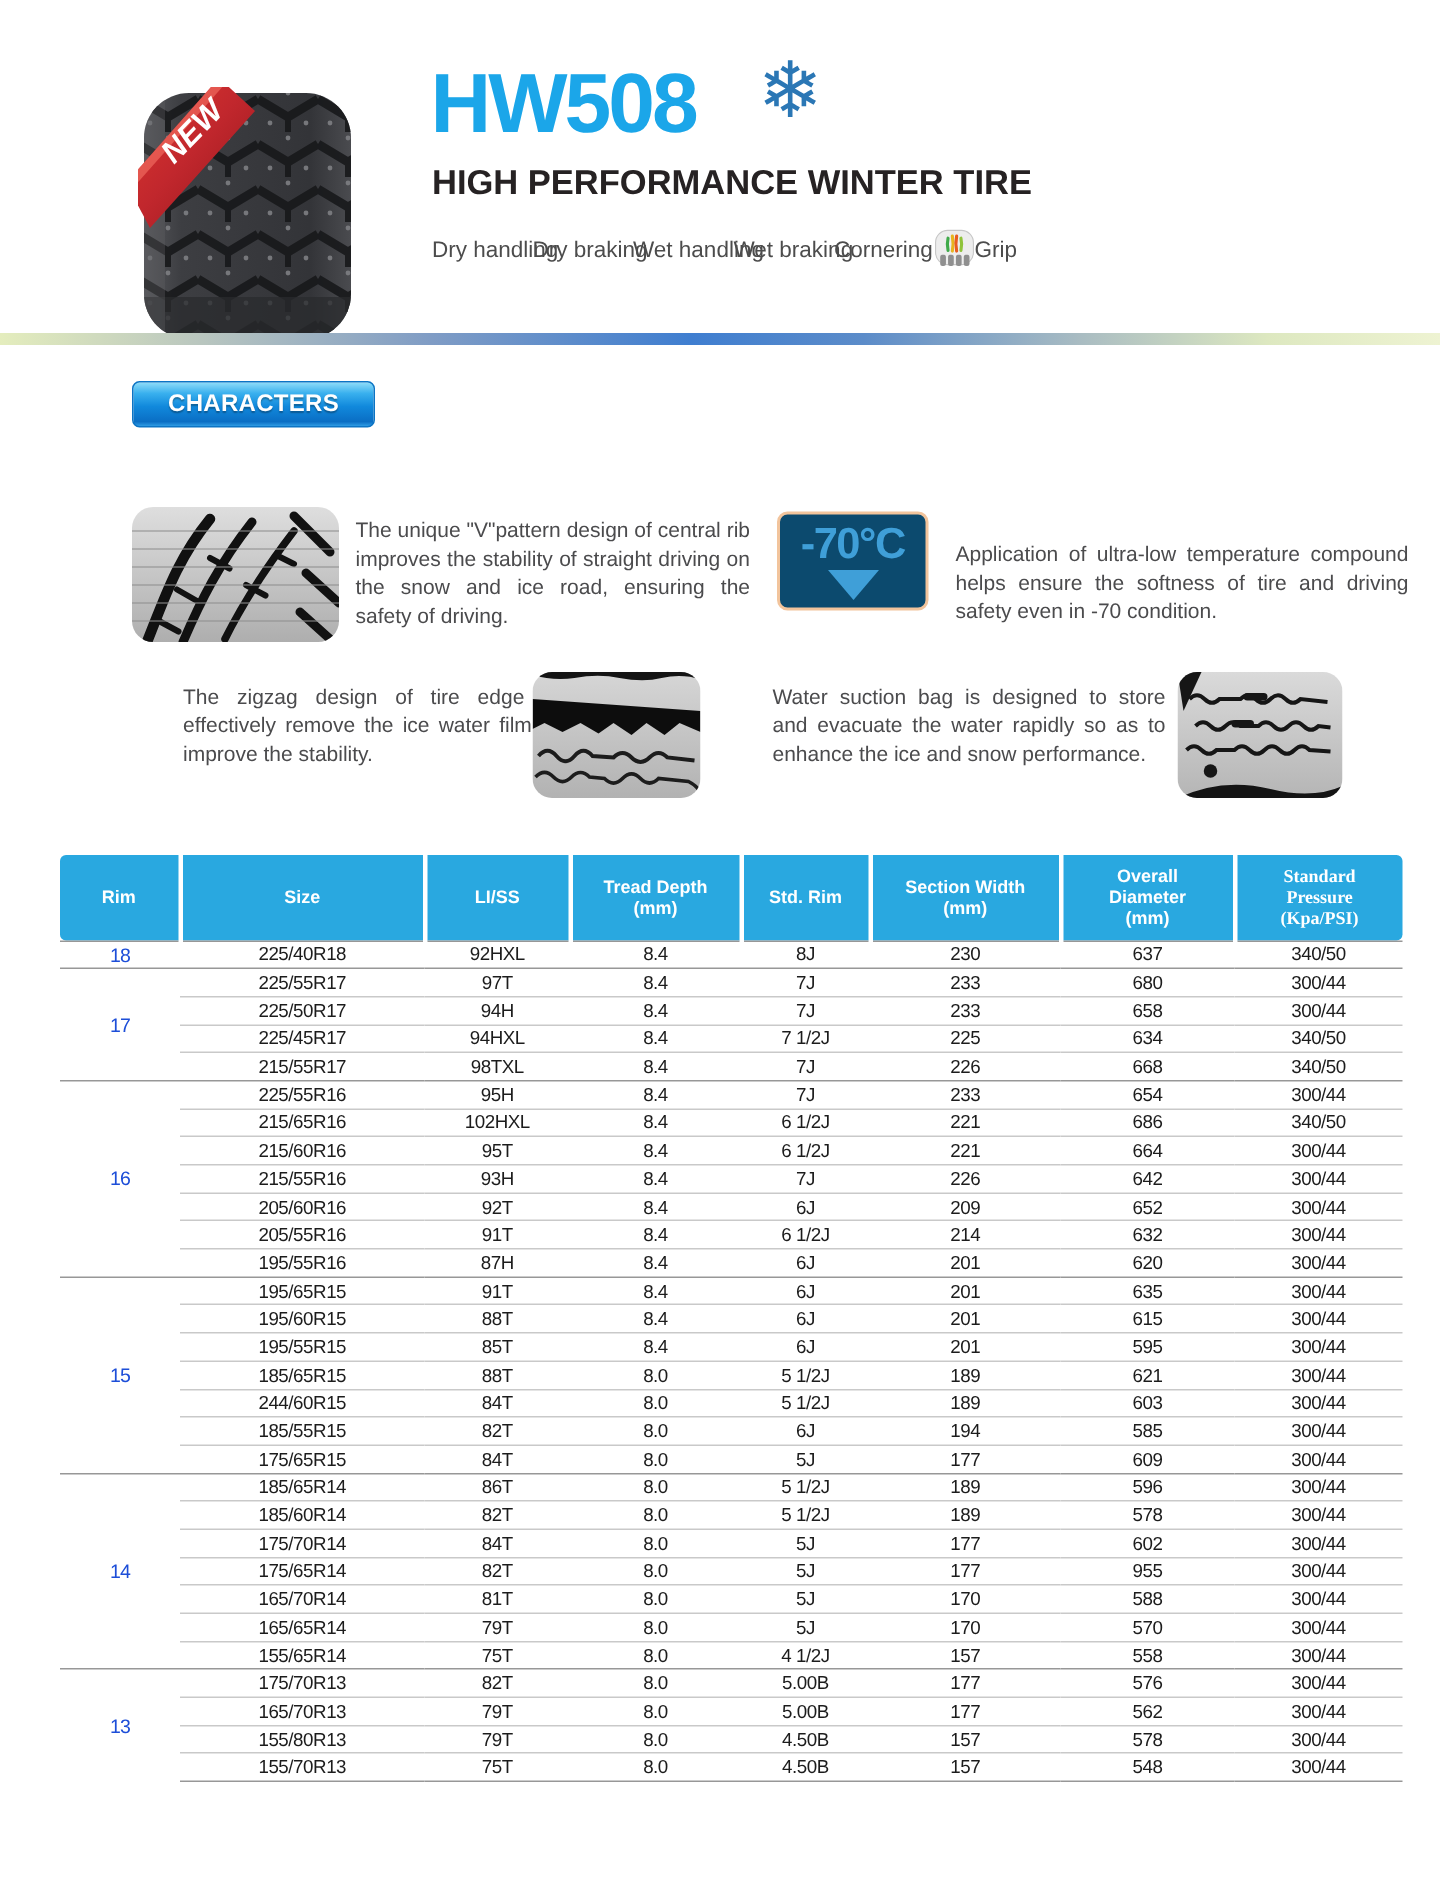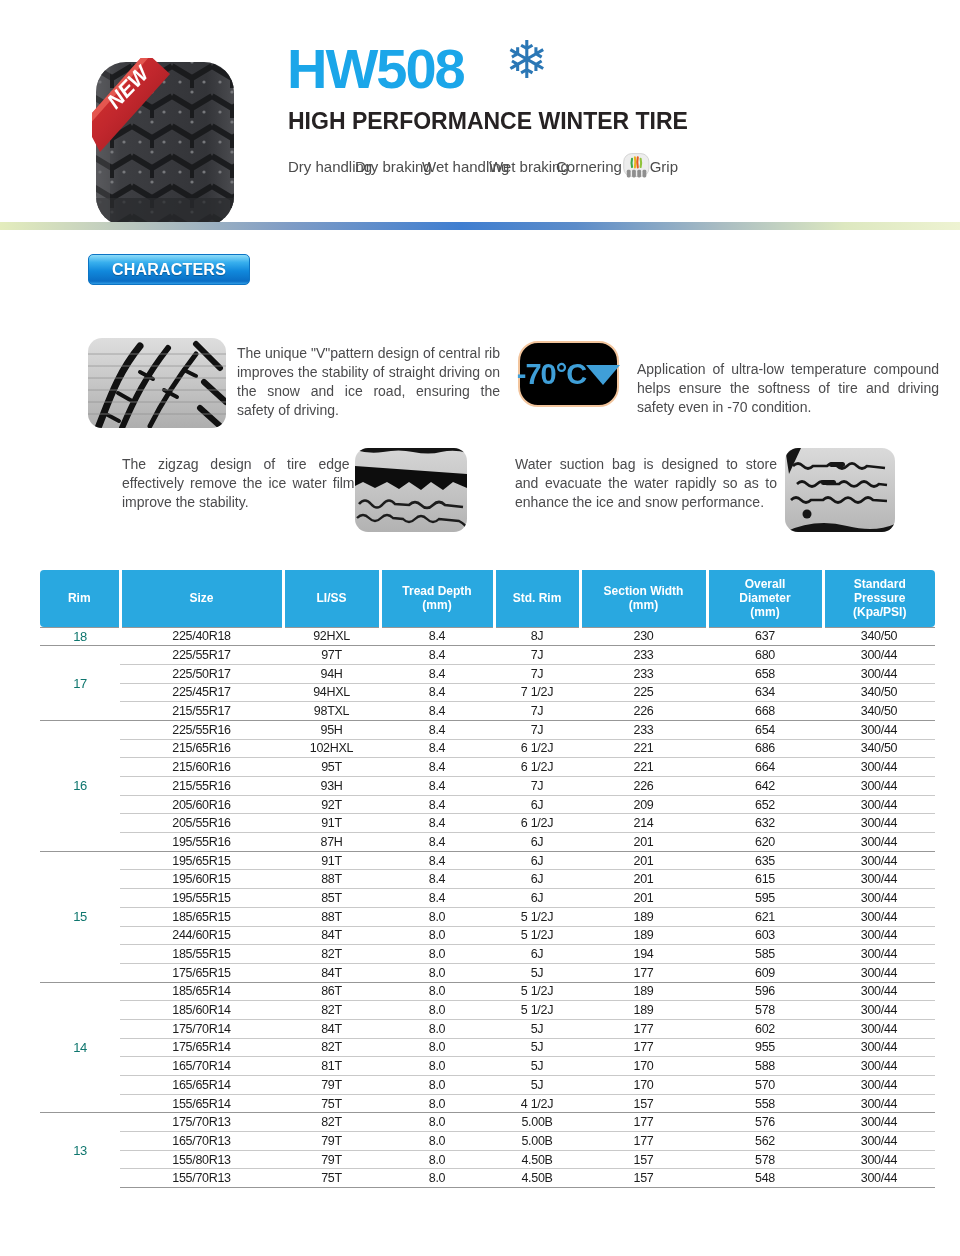--- a/index.html
+++ b/index.html
@@ -33,41 +33,41 @@
                   text-align:justify; }
   .ft1 { left:237px; top:344px; width:263px; }
   .ft2 { left:637px; top:347px; width:302px;margin-top:13px; }
   .ft3 { left:88px;  top:455px; width:262px;margin-left:34px; }
   .ft4 { left:515px; top:455px; width:262px; }
   .tread-img { position:absolute; }
   .ti1 { left:88px;  top:338px; }
   .ti3 { left:355px; top:448px; }
   .ti4 { left:785px; top:448px; }
   .temp-box { position:absolute; left:518px; top:341px; width:101px; height:66px;
-    border:2px solid #f2c49c; border-radius:20px; background:#000000;
-    display:flex; flex-direction:row; align-items:center; justify-content:center; }
+    border:2px solid #f2c49c; border-radius:7px; background:#0c4a6e;
+    display:flex; flex-direction:column; align-items:center; justify-content:center; }
   .temp-value { font-size:29px; font-weight:bold; color:#3f9fd8; letter-spacing:-1px; line-height:1; }
   .temp-arrow { width:0; height:0; margin-top:2px;
     border-left:17px solid transparent; border-right:17px solid transparent;
     border-top:20px solid #3f9fd8; }
 
   
   .spec-table { position:absolute; left:40px; top:570px; width:895px;
     border-collapse:collapse; table-layout:fixed; }
   .spec-table th { background:#29a8e0; color:#fff; font-size:12px; font-weight:bold;
     height:57px; text-align:center; vertical-align:middle; line-height:1.2;
     white-space:pre-line; border-left:3px solid #fff; }
   .spec-table th:first-child { border-left:none; border-radius:4px 0 0 4px; }
-  .spec-table th:last-child  { border-radius:0 4px 4px 0; }
+  .spec-table th:last-child  { border-radius:0 4px 4px 0;font-family:Liberation Serif, serif; }
   .spec-table td { height:18.7px; text-align:center; vertical-align:middle;
     font-size:12.5px; color:#1c1c1c; letter-spacing:-0.3px;
     border-top:1px solid #c9c9c9; }
   .spec-table tr.group-start td { border-top:1px solid #979797; }
   .spec-table tr:last-child td { border-bottom:1px solid #979797; }
-  .spec-table td.rim-cell { font-size:13px; color:#0f766e; letter-spacing:-0.5px; }
+  .spec-table td.rim-cell { font-size:13px; color:#1d4ed8; letter-spacing:-0.5px; }
 </style>
 </head>
 <body>
 
 <div class="tire-photo">
   <svg width="146" height="172" viewBox="0 0 146 172">
     <defs>
       <linearGradient id="tireG" x1="0" y1="0" x2="1" y2="0">
         <stop offset="0" stop-color="#55565a"></stop>
           <stop offset="0.18" stop-color="#3d3e42"></stop>

